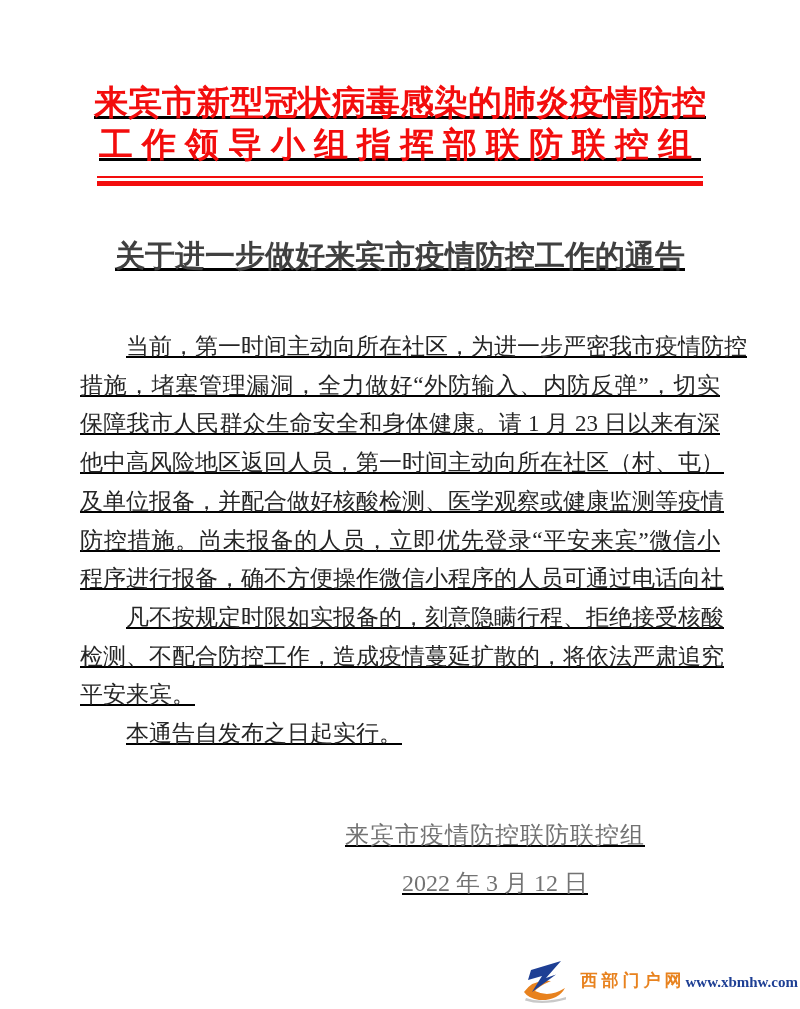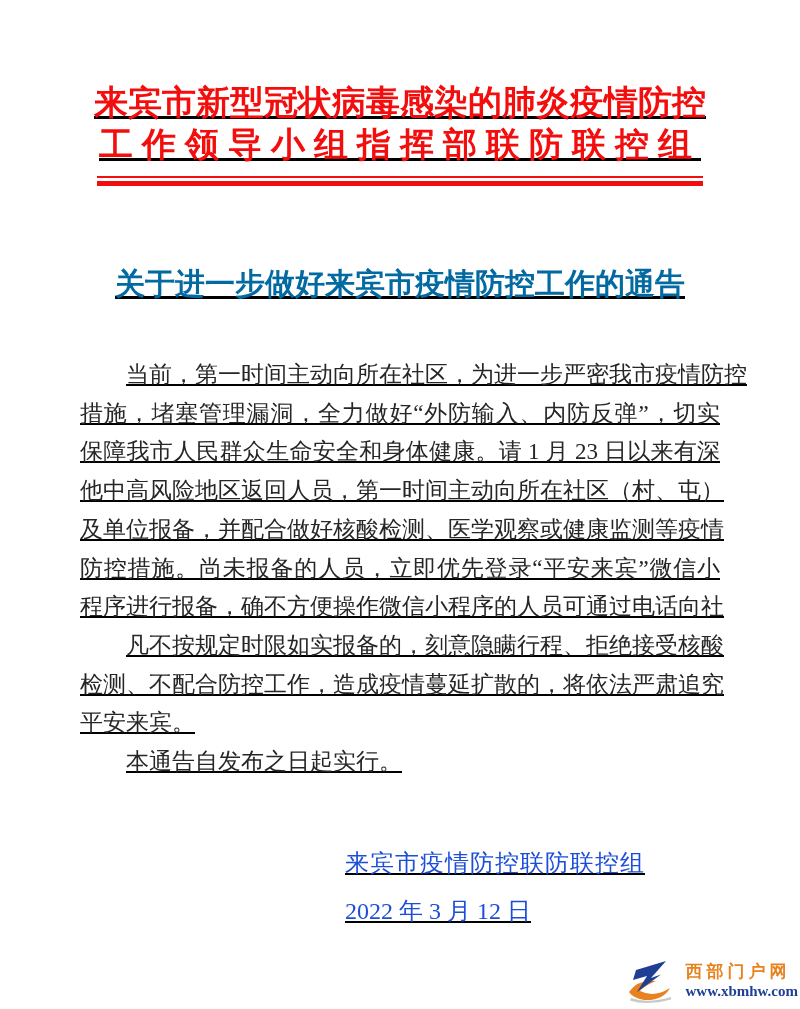--- a/index.html
+++ b/index.html
@@ -28,25 +28,25 @@
     line-height:42px;
     white-space:nowrap;
   }
   .doc-title.line2{letter-spacing:9px;}
   .rule{width:606px;margin:10px auto 0 auto;}
   .rule-thin{height:2px;background:var(--title-red);}
   .rule-gap{height:3px;background:transparent;}
   .rule-thick{height:5px;background:var(--title-red);}
   
   .notice-title{
-    margin-top:78px;
+    margin-top:50px;
     text-align:center;
     font-size:30px;
     font-weight:bold;
-    color:#0369a1;
+    color:#404040;
     letter-spacing:0px;
     line-height:40px;
   }
   
   .body-text{
     width:640px;
     margin:52px auto 0 auto;
     font-size:23px;
     color:var(--body-text);
   }
@@ -58,34 +58,35 @@
     white-space:nowrap;
   }
   .body-text .line.first{text-indent:2em;}
   .body-text .line.last{text-align-last:left;white-space:normal;}
   
   .sig-block{
     margin-top:66px;
     margin-right:155px;
     margin-left:auto;
     width:fit-content;
-    color:#1d4ed8;
+    text-align:center;
+    color:#737373;
   }
   .sig-org{font-size:24px;line-height:30px;letter-spacing:1px;}
   .sig-date{font-size:24px;line-height:30px;margin-top:18px;}
   
   .watermark{
     position:absolute;
     right:2px;bottom:4px;
     display:flex;
     align-items:center;
     gap:6px;
   }
   .wm-mark{display:block;}
-  .wm-text{display:flex;flex-direction:column;align-items:flex-start;}
+  .wm-text{display:flex;align-items:flex-end;}
   .wm-name{
     color:var(--logo-orange);
     font-weight:bold;
     font-size:17px;
     letter-spacing:4px;
     line-height:20px;
     font-family:"Liberation Sans","DejaVu Sans",sans-serif;
     white-space:nowrap;
   }
   .wm-url{

